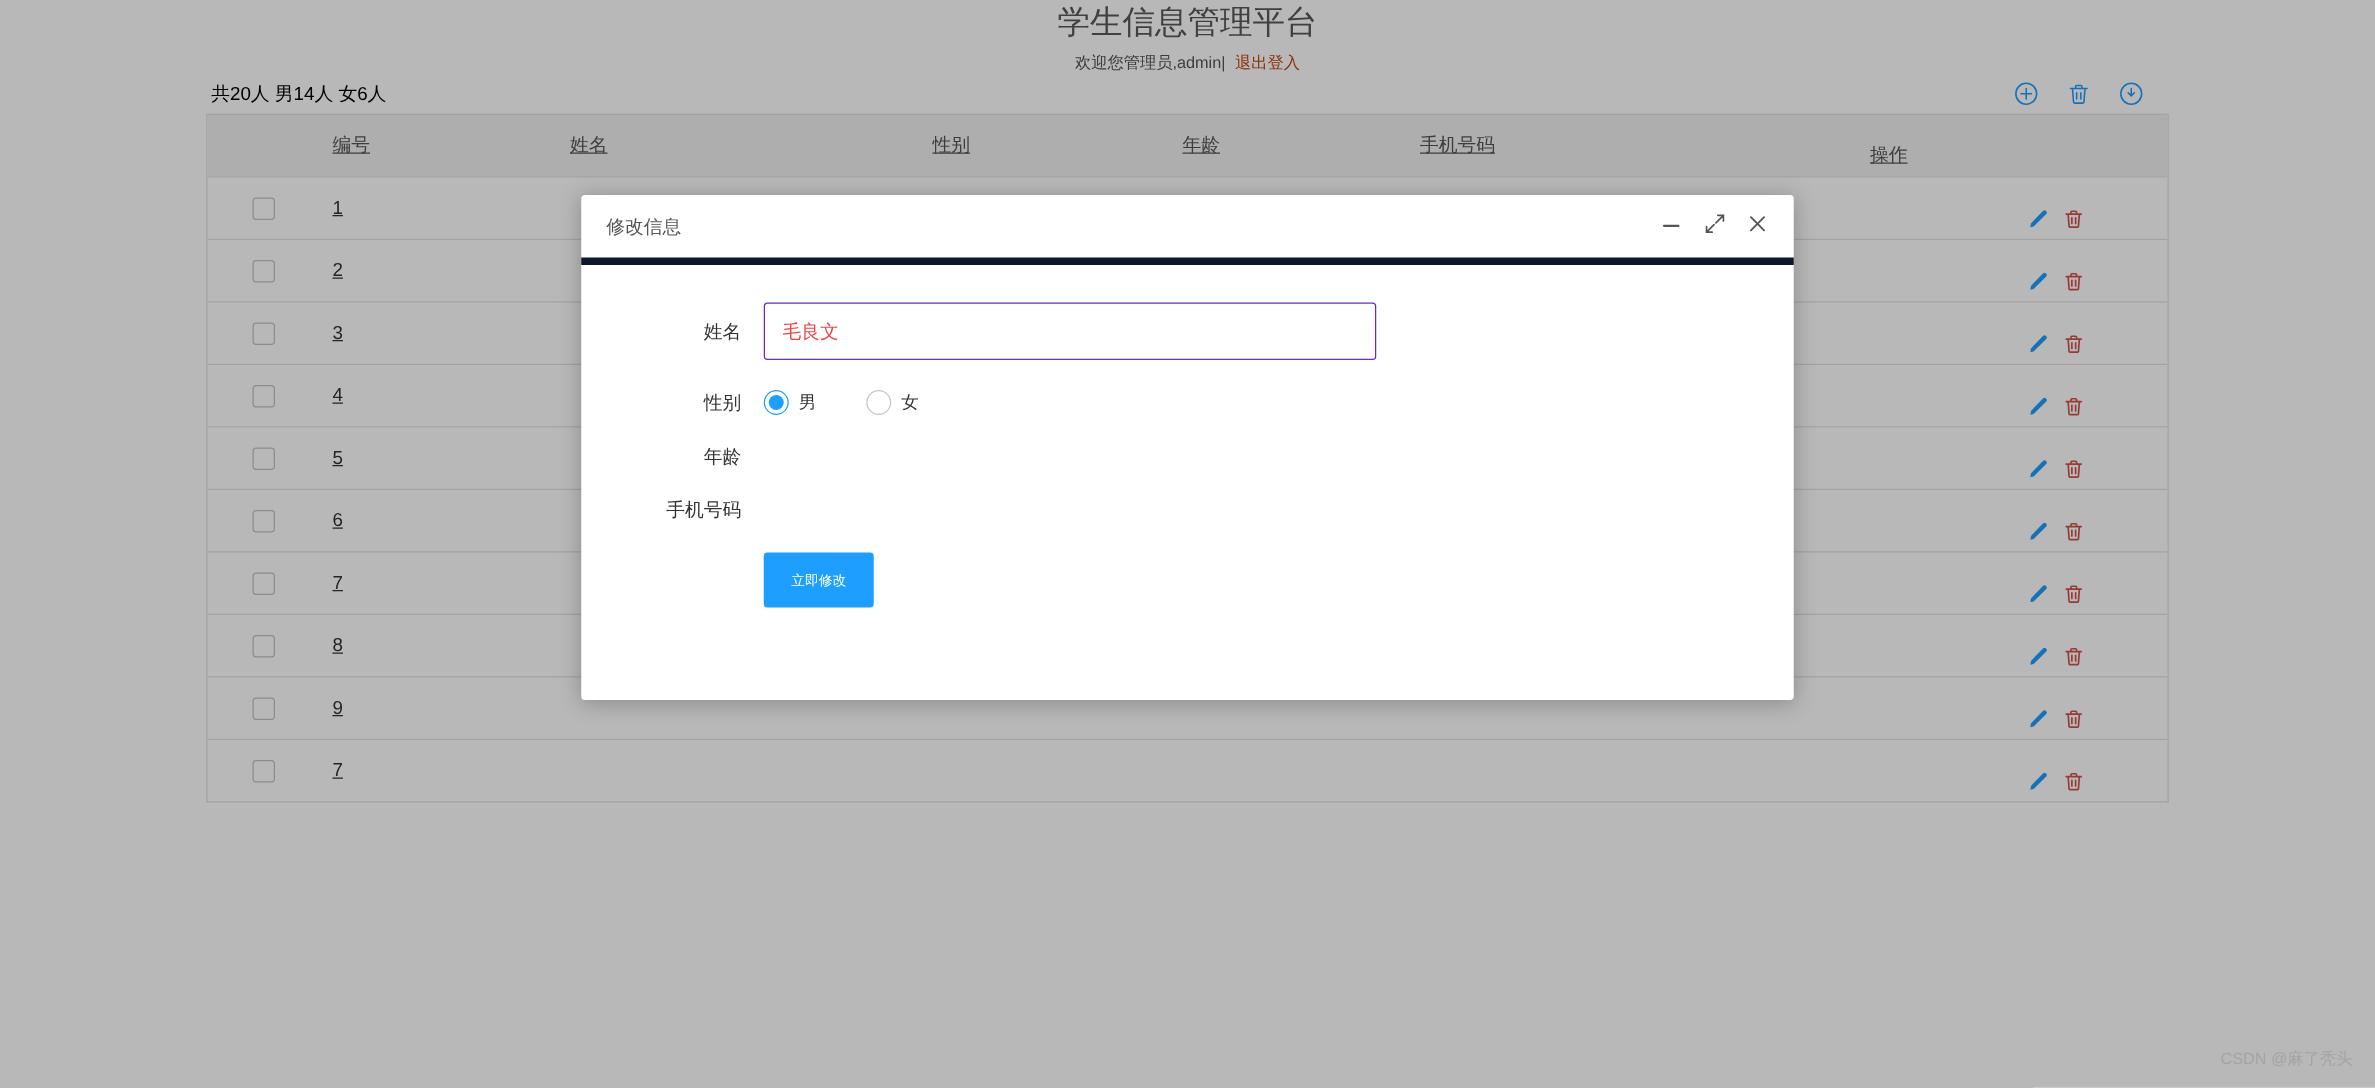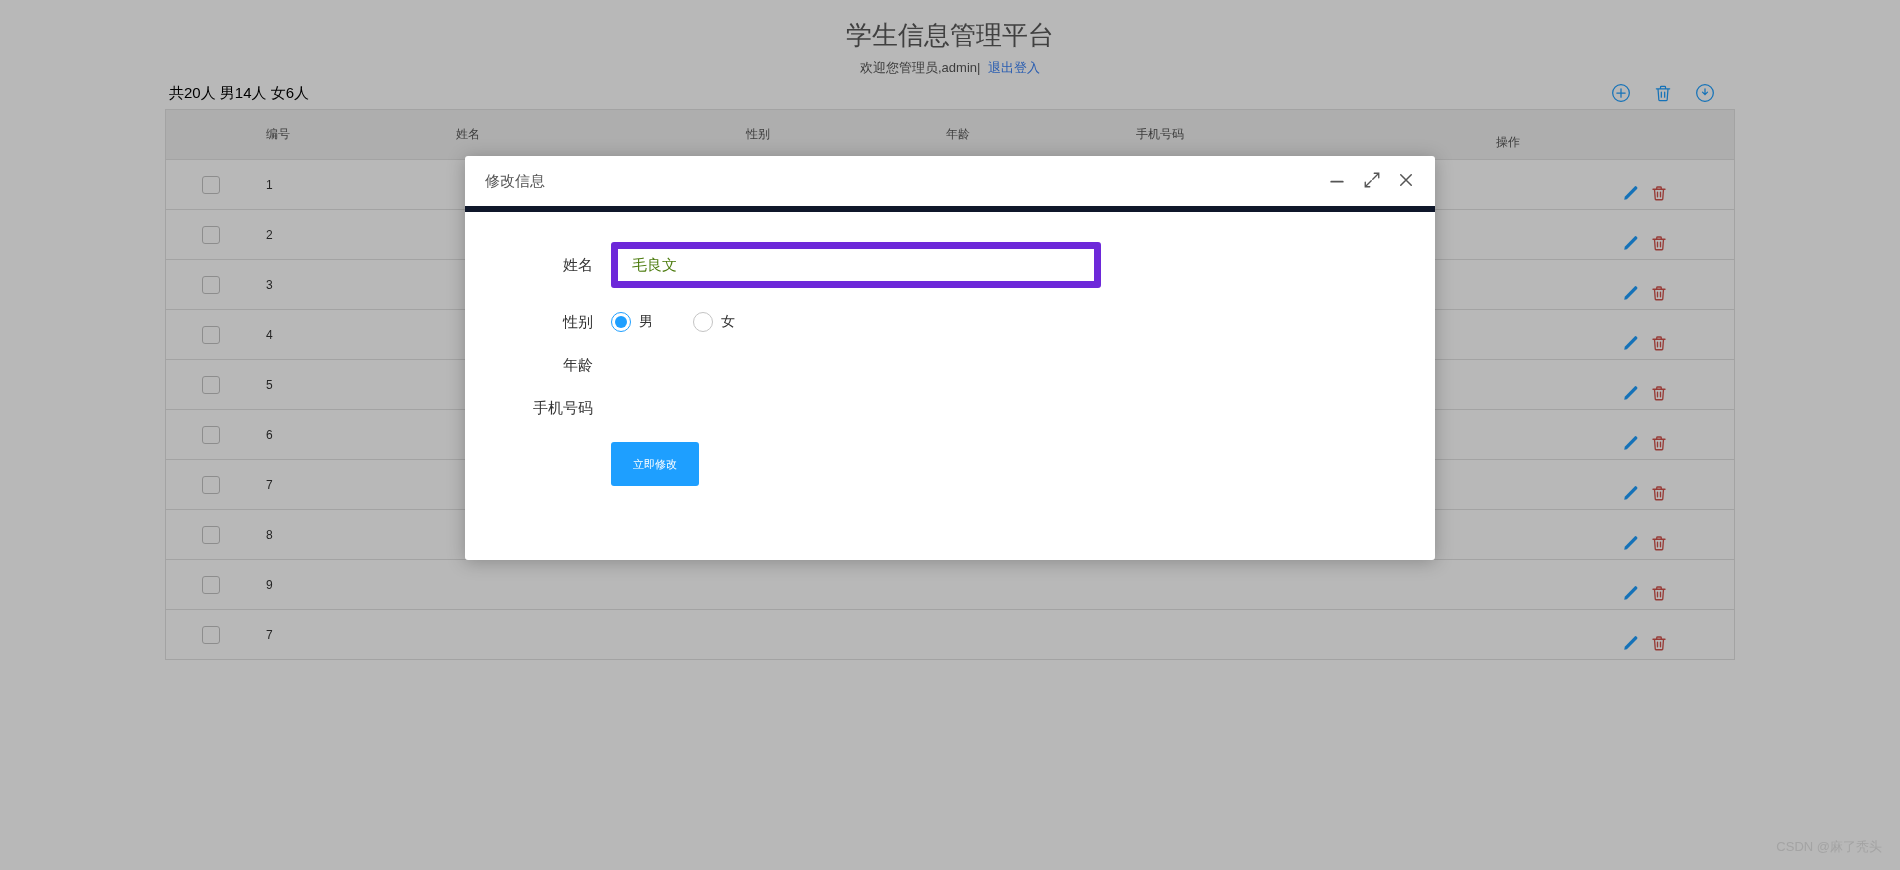--- a/index.html
+++ b/index.html
@@ -18,33 +18,32 @@
     inset: 0;
     background: rgba(0,0,0,0.28);
     z-index: 10;
   }
   .page {
     width: 1900px;
     height: 870px;
   }
   .header {
     text-align: center;
-    padding-top: 18px;
   }
   .title {
     font-size: 26px;
     color: #595959;
     font-weight: 500;
   }
   .subtitle {
     margin-top: 6px;
     font-size: 13px;
     color: #555;
   }
-  .subtitle .logout { color: #3b82f6; cursor: pointer; margin-left: 4px;}
+  .subtitle .logout { color: #c2410c; cursor: pointer; margin-left: 4px;}
   .content {
     width: 1570px;
     margin: 0 auto;
   }
   .toolbar {
     display: flex;
     align-items: center;
     justify-content: space-between;
     margin-top: 6px;
     padding: 0 4px 6px 4px;
@@ -55,22 +54,23 @@
   .icon-btn svg { width: 20px; height: 20px; }
   .table {
     border: 1px solid #e2e2e2;
     border-top: none;
   }
   .tr {
     display: flex;
     align-items: center;
     height: 50px;
     border-top: 1px solid #e2e2e2;
-    font-size: 12px;
+    font-size: 15px;
     color: #333;
+    text-decoration: underline;
   }
   .thead .tr { background: #f2f2f2; color: #555; }
   .cell { padding: 0 10px; display:flex; align-items:center;}
   .c-check { width: 90px; justify-content:center;}
   .c-id { width: 190px; }
   .c-name { width: 290px; }
   .c-gender { width: 200px; }
   .c-age { width: 190px; }
   .c-phone { width: 360px; }
   .c-ops { flex: 1; margin-top: 16px; }
@@ -120,25 +120,25 @@
     padding-right: 18px;
     color: #333;
     font-size: 15px;
   }
   .form-control {
     flex: 0 0 490px;
   }
   .input {
     width: 100%;
     height: 46px;
-    border: 7px solid #6d28d9;
+    border: 1px solid #6d28d9;
     border-radius: 3px;
     padding: 0 14px;
     font-size: 15px;
-    color: #4d7c0f;
+    color: #ef4444;
     outline: none;
   }
   .radio-group { display: flex; gap: 40px; align-items:center;}
   .radio { display:flex; align-items:center; gap:8px; cursor:pointer;}
   .radio-circle {
     width: 20px; height: 20px; border-radius: 50%;
     border: 1px solid #c4c4c4; position: relative;display:inline-block;
   }
   .radio.checked .radio-circle { border-color: #1e9fff; }
   .radio.checked .radio-circle::after {

